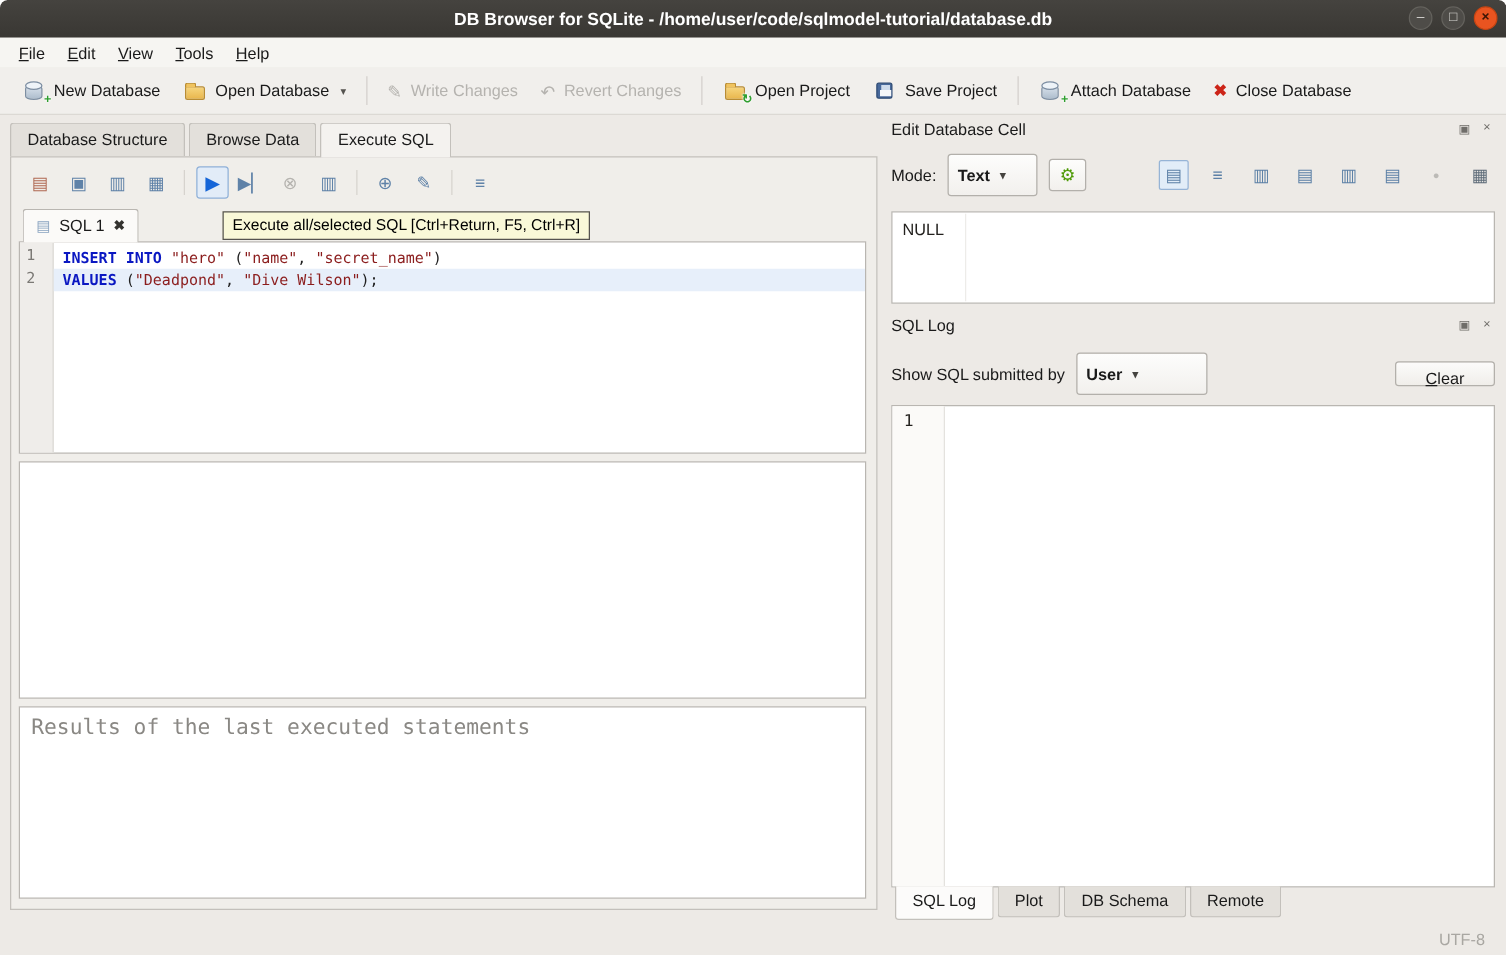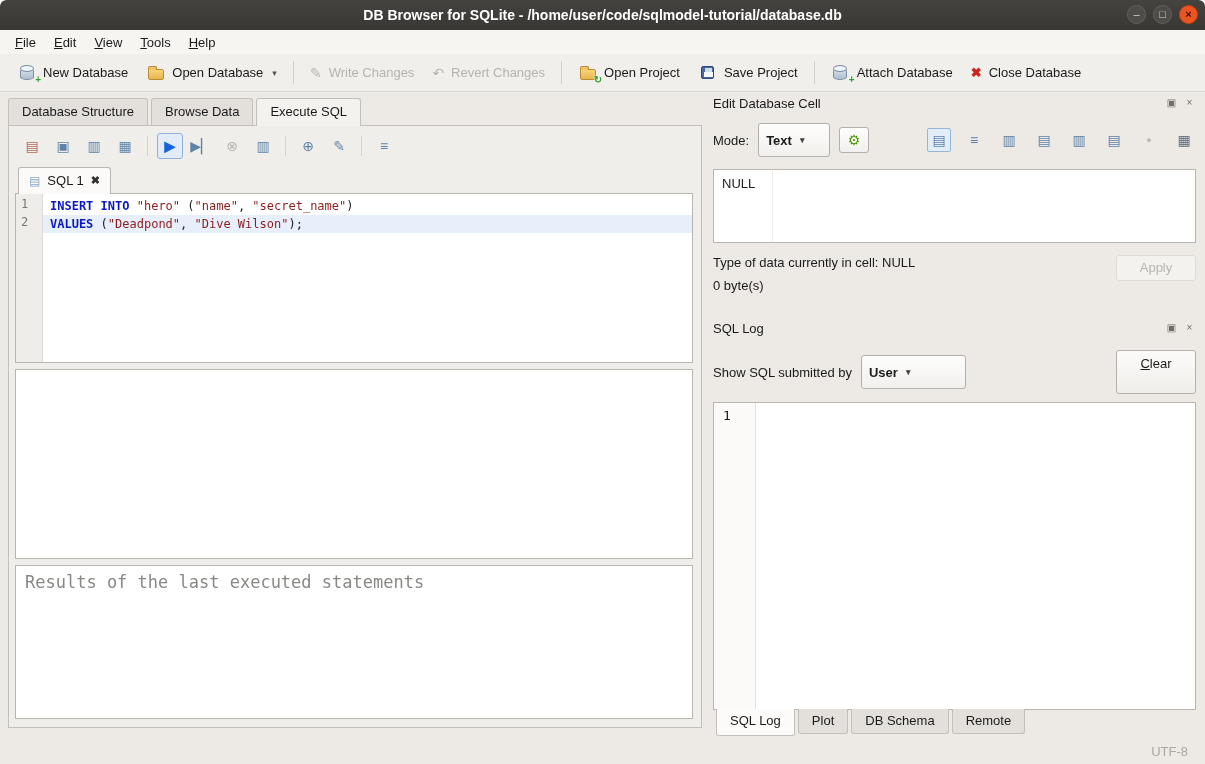--- a/index.html
+++ b/index.html
@@ -118,21 +118,21 @@
   .cell-box .vline { position:absolute; left:58px; top:1px; bottom:1px; width:1px; background:#edece9; }
 
   .info-area { position:relative; margin-top:12px; height:56px; }
   .info-line1 { margin-bottom:8px; }
   .btn { height:26px; border-radius:3px; text-align:center; }
   .apply-btn { position:absolute; right:0; top:0; width:80px; line-height:24px;
                background:#f3f2ef; border:1px solid #dedcd7; color:#b7b5b1; }
 
   .log-header { margin-top:10px; }
   .filter-row { display:flex; align-items:center; gap:9px; margin:2px 0 8px; }
-  .clear-btn { width:80px; height:44px; line-height:26px; background:linear-gradient(#fcfbfa,#f0eeea);
+  .clear-btn { width:80px; height:20px; line-height:26px; background:linear-gradient(#fcfbfa,#f0eeea);
                border:1px solid #b3b0ab; color:#1a1a1a; }
   .clear-btn .mn { text-decoration:underline; }
 
   .log-box { flex:1; border:1px solid #b9b6b1; background:#fff; display:flex; }
   .log-gutter { width:42px; background:#fbfaf8; border-right:1px solid #e4e2de; padding:5px 6px 0 9px;
                 font-family:"DejaVu Sans Mono", monospace; font-size:13px; color:#23211e; }
 
   .btabs { display:flex; padding-left:3px; height:28px; }
   .btab { border:1px solid #c3c0bb; border-top:none; background:#e3e0db; padding:4px 13px;
           border-radius:0 0 3px 3px; margin-right:3px; margin-top:-1px; height:25px; }
@@ -346,25 +346,20 @@
               <span>▦</span>
             </div>
         </div>
       </div>
 
       <div class="cell-box">
         <span>NULL</span>
         <div class="vline"></div>
       </div>
 
-      <div class="info-area">
-        <div class="info-line1">Type of data currently in cell: NULL</div>
-        <div>0 byte(s)</div>
-        <div class="btn apply-btn">Apply</div>
-      </div>
 
       <div class="dock-header log-header">
         <div class="dock-title">SQL Log</div>
         <div class="dock-icons">
           <div class="dock-ico">▣</div>
           <div class="dock-ico">×</div>
         </div>
       </div>
 
       <div class="filter-row">
@@ -391,14 +386,15 @@
         <div class="btab">Remote</div>
       </div>
 
     </div>
   </div>
 
   <div class="statusbar">
     <span>UTF-8</span>
   </div>
 
+  <div class="tooltip">Execute all/selected SQL [Ctrl+Return, F5, Ctrl+R]</div>
 
 </div>
 
 </body></html>

